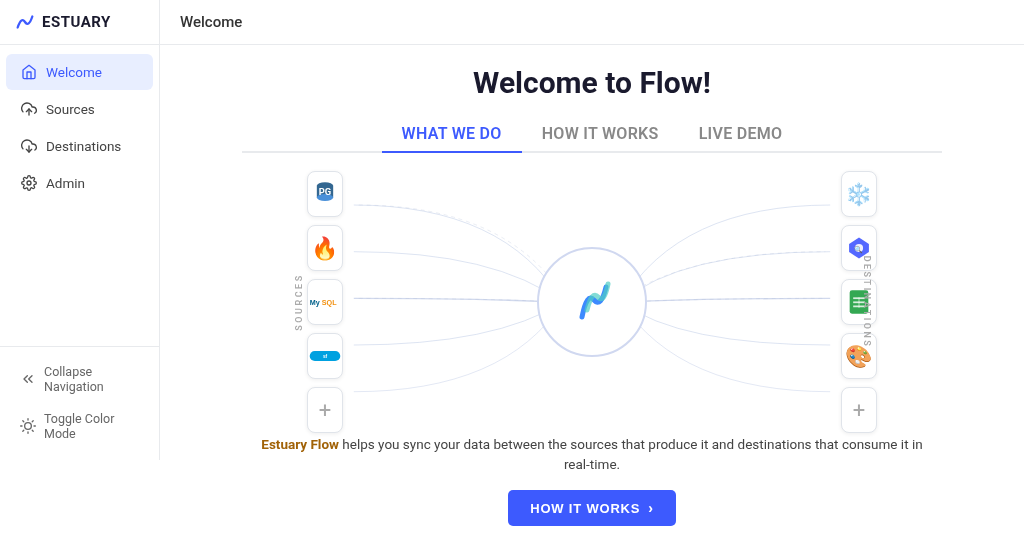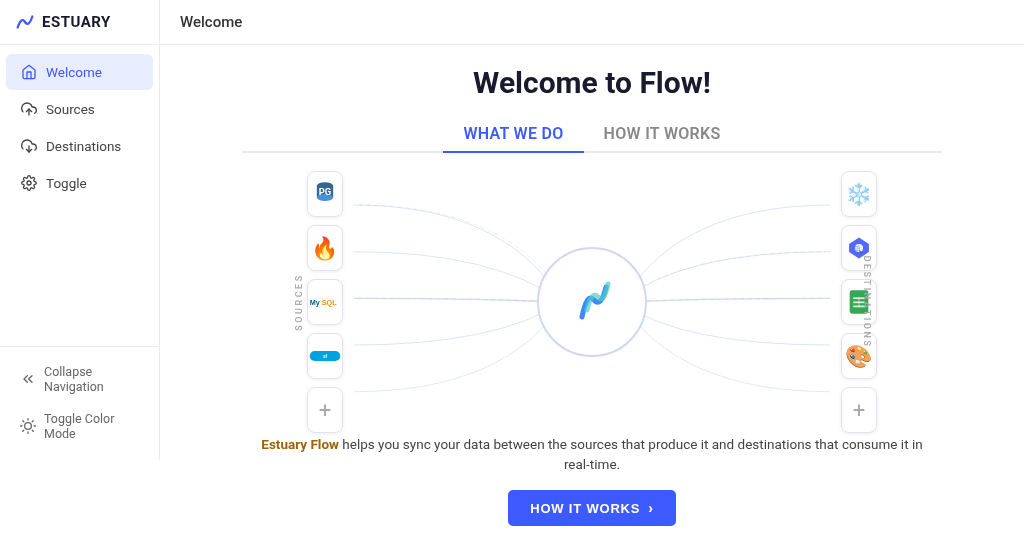--- a/index.html
+++ b/index.html
@@ -294,21 +294,21 @@
       <span>Destinations</span>
     </div>
 
     <div class="nav-item">
       <span class="nav-icon">
         <svg width="16" height="16" viewBox="0 0 24 24" fill="none" stroke="currentColor" stroke-width="2" stroke-linecap="round" stroke-linejoin="round">
           <circle cx="12" cy="12" r="3"></circle>
             <path d="M19.4 15a1.65 1.65 0 0 0 .33 1.82l.06.06a2 2 0 0 1-2.83 2.83l-.06-.06a1.65 1.65 0 0 0-1.82-.33 1.65 1.65 0 0 0-1 1.51V21a2 2 0 0 1-4 0v-.09A1.65 1.65 0 0 0 9 19.4a1.65 1.65 0 0 0-1.82.33l-.06.06a2 2 0 0 1-2.83-2.83l.06-.06A1.65 1.65 0 0 0 4.68 15a1.65 1.65 0 0 0-1.51-1H3a2 2 0 0 1 0-4h.09A1.65 1.65 0 0 0 4.6 9a1.65 1.65 0 0 0-.33-1.82l-.06-.06a2 2 0 0 1 2.83-2.83l.06.06A1.65 1.65 0 0 0 9 4.68a1.65 1.65 0 0 0 1-1.51V3a2 2 0 0 1 4 0v.09a1.65 1.65 0 0 0 1 1.51 1.65 1.65 0 0 0 1.82-.33l.06-.06a2 2 0 0 1 2.83 2.83l-.06.06A1.65 1.65 0 0 0 19.4 9a1.65 1.65 0 0 0 1.51 1H21a2 2 0 0 1 0 4h-.09a1.65 1.65 0 0 0-1.51 1z"></path>
         </svg>
       </span>
-      <span>Toggle</span>
+      <span>Admin</span>
     </div>
   </div>
   <div class="sidebar-bottom">
     <div class="bottom-item">
       <svg class="bottom-icon" viewBox="0 0 24 24" fill="none" stroke="currentColor" stroke-width="2" stroke-linecap="round" stroke-linejoin="round">
         <polyline points="11 17 6 12 11 7"></polyline>
           <polyline points="18 17 13 12 18 7"></polyline>
       </svg>
       <span>Collapse Navigation</span>
     </div>
@@ -332,20 +332,21 @@
 <div class="main-area">
   <div class="top-bar">
     <span class="top-bar-title">Welcome</span>
   </div>
   <div class="content">
     <h1 class="welcome-title">Welcome to Flow!</h1>
 
     <div class="tabs">
       <div class="tab active">WHAT WE DO</div>
       <div class="tab">HOW IT WORKS</div>
+      <div class="tab">LIVE DEMO</div>
     </div>
 
     <div class="flow-diagram">
 
       <svg class="flow-svg" viewBox="0 0 680 270" preserveAspectRatio="xMidYMid meet">
         <defs>
           <marker id="arrow" markerWidth="6" markerHeight="6" refX="3" refY="3" orient="auto">
             <path d="M0,0 L6,3 L0,6 Z" fill="#c5d0e8" opacity="0.5"></path>
           </marker>
         </defs>

